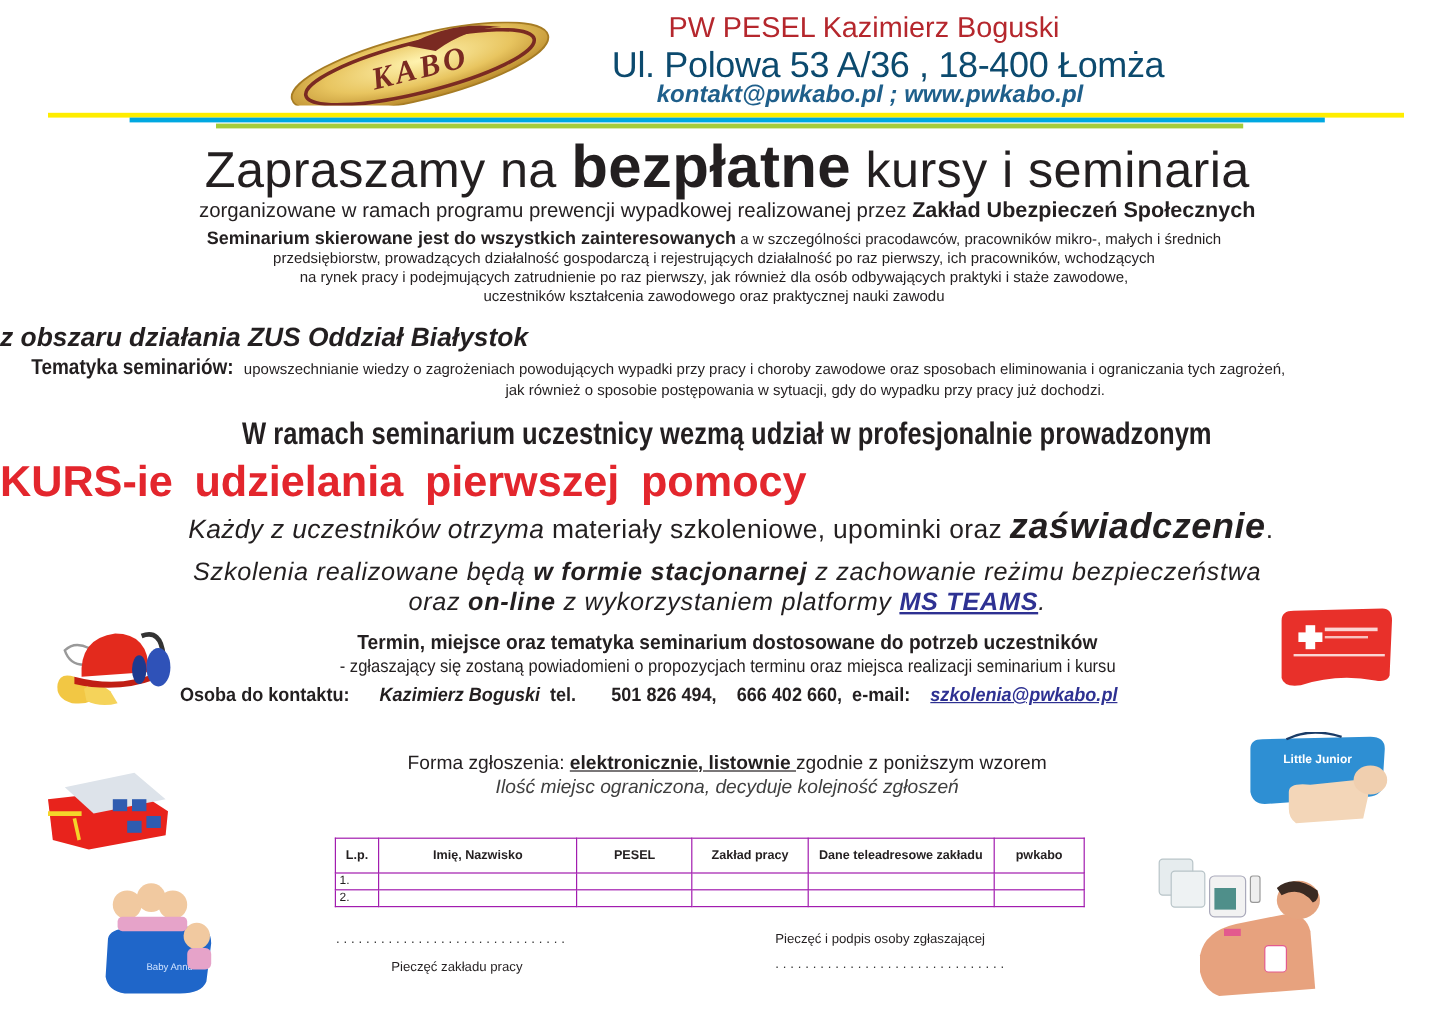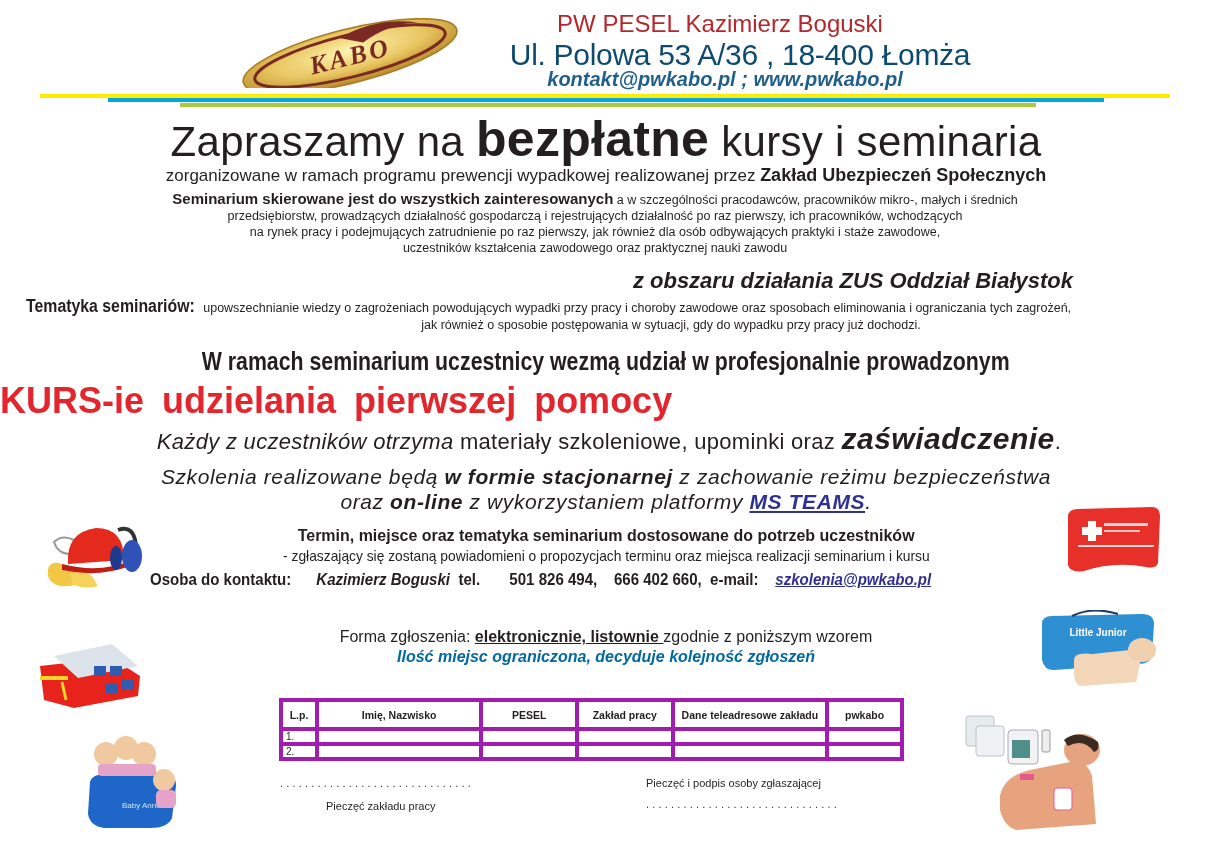--- a/index.html
+++ b/index.html
@@ -20,21 +20,21 @@
   
   #main-title { left: 0; top: 110px; width: 1212px; font-size: 42px; text-align: center; letter-spacing: 0.3px; }
   #main-title b { font-size: 50px; font-weight: bold; }
 
   #organized { left: 0; top: 165px; width: 1212px; font-size: 17px; text-align: center; }
   #organized b { font-size: 18px; }
 
   #audience { left: 90px; top: 191px; width: 1010px; font-size: 12.5px; text-align: center; line-height: 16px; }
   #audience b { font-size: 15px; }
 
-  #zus-area { left: 0; top: 268px; width: 1073px; font-size: 22px; font-weight: bold; font-style: italic; text-align: right; }
+  #zus-area { left: 0; top: 268px; width: 1073px; font-size: 22px; font-weight: bold; font-style: italic; text-align: left; }
 
   #topics { left: 26px; top: 298px; width: 1170px; font-size: 12.5px; line-height: 17px; }
   #topics .lbl { font-size: 18px; font-weight: bold; transform: scaleX(0.88); display: inline-block; transform-origin: left; margin-right: -18px; }
   #topics .line2 { display: block; text-align: center; padding-left: 120px; }
 
   #within { left: 0; top: 346px; width: 1212px; font-size: 26px; font-weight: bold; text-align: center; }
   #within span { display: inline-block; transform: scaleX(0.82); }
 
   #course { left: 0; top: 380px; width: 1212px; font-size: 36px; font-weight: bold; color: #e3262d; word-spacing: 8px; }
 
@@ -51,25 +51,25 @@
   #term-note { left: 0; top: 547px; width: 1212px; font-size: 15px; text-align: center; }
   #term-note span { display: inline-block; transform: scaleX(0.92); }
 
   #contact-row { left: 150px; top: 571px; width: 920px; font-size: 16px; white-space: pre; }
   #contact-row .inner { display: inline-block; transform: scaleX(0.94); transform-origin: left; }
   #contact-row b { font-weight: bold; }
   #contact-row .email { color: #2e3192; text-decoration: underline; font-style: italic; font-weight: bold; }
 
   #form-line { left: 0; top: 628px; width: 1212px; font-size: 16px; text-align: center; }
   #form-line u { font-weight: bold; }
-  #limited { left: 0; top: 648px; width: 1212px; font-size: 16px; color: #0369a1; font-weight: bold; font-style: italic; text-align: center; }
+  #limited { left: 0; top: 648px; width: 1212px; font-size: 16px; color: #404040; font-weight: normal; font-style: italic; text-align: center; }
 
   
   #reg-table { left: 279px; top: 698px; width: 625px; border-collapse: collapse; font-size: 10.5px; }
-  #reg-table th, #reg-table td { border: 4px solid #a21caf; }
+  #reg-table th, #reg-table td { border: 1px solid #a21caf; }
   #reg-table th { font-weight: bold; height: 29px; text-align: center; padding: 0 3px; line-height: 12px; }
   #reg-table td { height: 14px; padding-left: 3px; font-size: 10px; }
 
   .sig-dots { font-size: 11px; letter-spacing: 3.2px; color: #333; }
   #sig-dots-left { left: 280px; top: 777px; }
   #sig-label-left { left: 326px; top: 800px; font-size: 11px; }
   #sig-label-right { left: 646px; top: 777px; font-size: 11px; }
   #sig-dots-right { left: 646px; top: 798px; }
 
   

